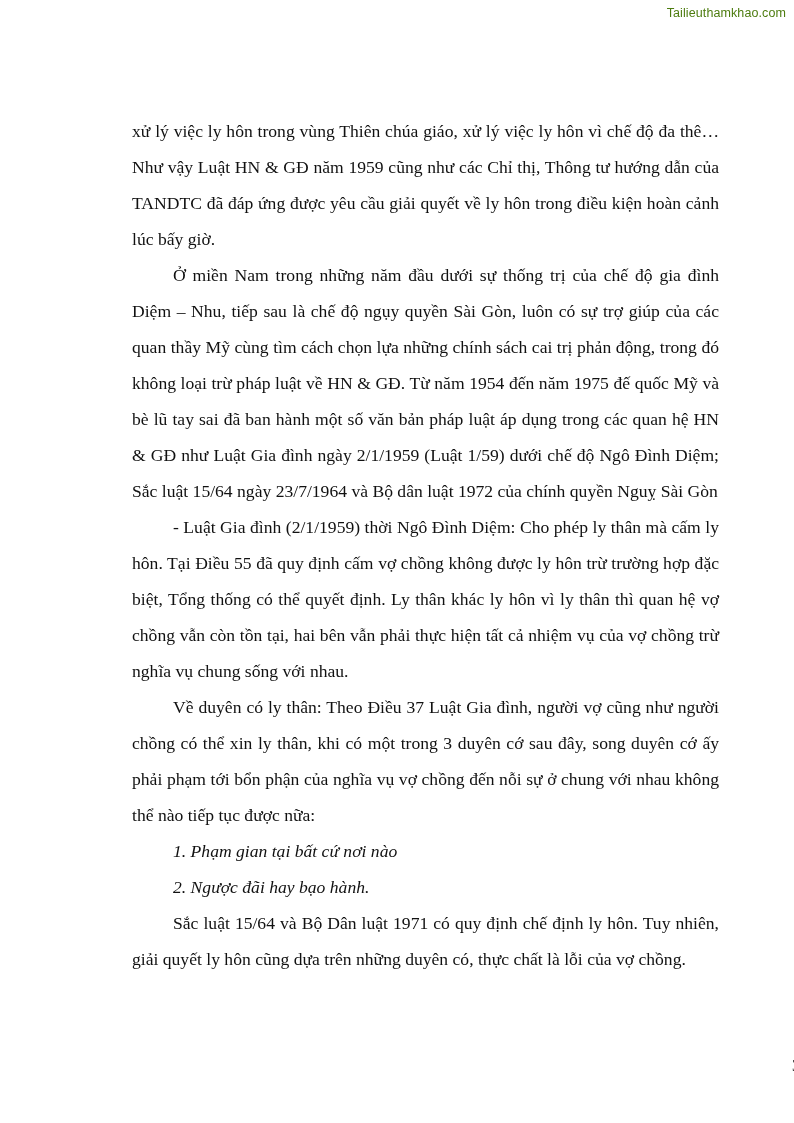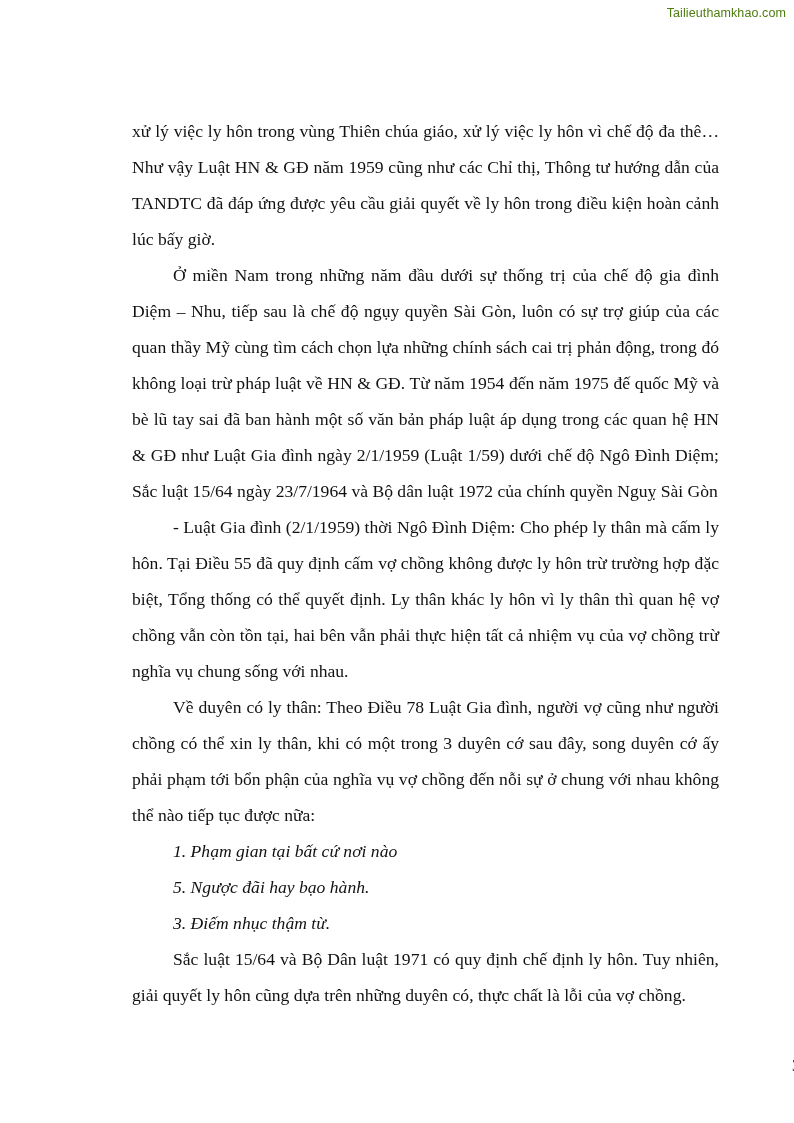--- a/index.html
+++ b/index.html
@@ -57,20 +57,19 @@
   </style>
 </head>
 <body>
 
 <div class="watermark">Tailieuthamkhao.com</div>
 
 <div class="page-body">
   <p class="para">xử lý việc ly hôn trong vùng Thiên chúa giáo, xử lý việc ly hôn vì chế độ đa thê… Như vậy Luật HN &amp; GĐ năm 1959 cũng như các Chỉ thị, Thông tư hướng dẫn của TANDTC đã đáp ứng được yêu cầu giải quyết về ly hôn trong điều kiện hoàn cảnh lúc bấy giờ.</p>
   <p class="para indent">Ở miền Nam trong những năm đầu dưới sự thống trị của chế độ gia đình Diệm – Nhu, tiếp sau là chế độ ngụy quyền Sài Gòn, luôn có sự trợ giúp của các quan thầy Mỹ cùng tìm cách chọn lựa những chính sách cai trị phản động, trong đó không loại trừ pháp luật về HN &amp; GĐ. Từ năm 1954 đến năm 1975 đế quốc Mỹ và bè lũ tay sai đã ban hành một số văn bản pháp luật áp dụng trong các quan hệ HN &amp; GĐ như Luật Gia đình ngày 2/1/1959 (Luật 1/59) dưới chế độ Ngô Đình Diệm; Sắc luật 15/64 ngày 23/7/1964 và Bộ dân luật 1972 của chính quyền Nguỵ Sài Gòn</p>
   <p class="para indent">- Luật Gia đình (2/1/1959) thời Ngô Đình Diệm: Cho phép ly thân mà cấm ly hôn. Tại Điều 55 đã quy định cấm vợ chồng không được ly hôn trừ trường hợp đặc biệt, Tổng thống có thể quyết định. Ly thân khác ly hôn vì ly thân thì quan hệ vợ chồng vẫn còn tồn tại, hai bên vẫn phải thực hiện tất cả nhiệm vụ của vợ chồng trừ nghĩa vụ chung sống với nhau.</p>
-  <p class="para indent">Về duyên có ly thân: Theo Điều 78 Luật Gia đình, người vợ cũng như người chồng có thể xin ly thân, khi có một trong 3 duyên cớ sau đây, song duyên cớ ấy phải phạm tới bổn phận của nghĩa vụ vợ chồng đến nỗi sự ở chung với nhau không thể nào tiếp tục được nữa:</p>
+  <p class="para indent">Về duyên có ly thân: Theo Điều 37 Luật Gia đình, người vợ cũng như người chồng có thể xin ly thân, khi có một trong 3 duyên cớ sau đây, song duyên cớ ấy phải phạm tới bổn phận của nghĩa vụ vợ chồng đến nỗi sự ở chung với nhau không thể nào tiếp tục được nữa:</p>
   <p class="list-item">1. Phạm gian tại bất cứ nơi nào</p>
-  <p class="list-item">5. Ngược đãi hay bạo hành.</p>
-  <p class="list-item">3. Điếm nhục thậm từ.</p>
+  <p class="list-item">2. Ngược đãi hay bạo hành.</p>
   <p class="para indent">Sắc luật 15/64 và Bộ Dân luật 1971 có quy định chế định ly hôn. Tuy nhiên, giải quyết ly hôn cũng dựa trên những duyên có, thực chất là lỗi của vợ chồng.</p>
 </div>
 
 <div class="page-number">30</div>
 
 </body></html>

